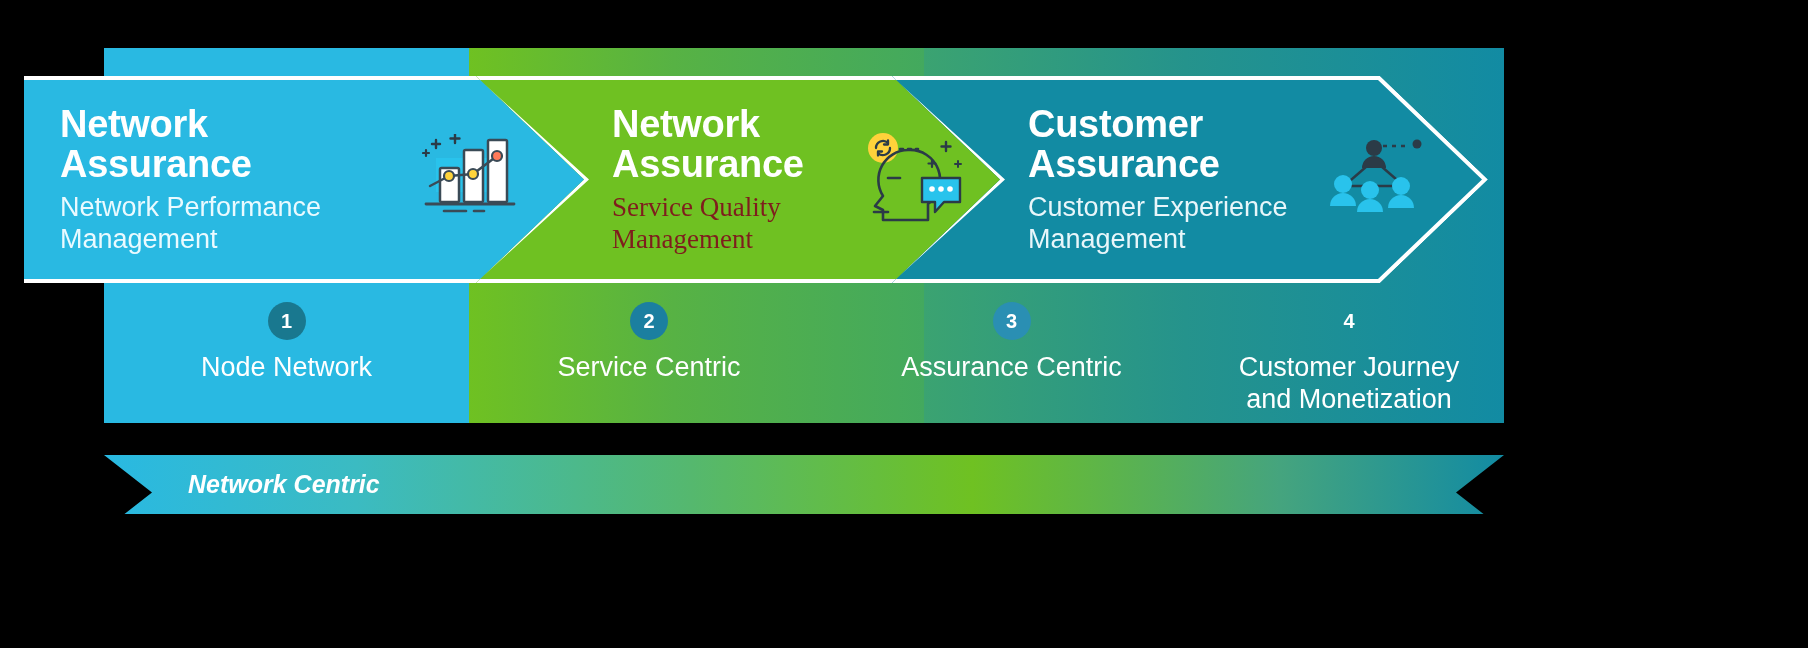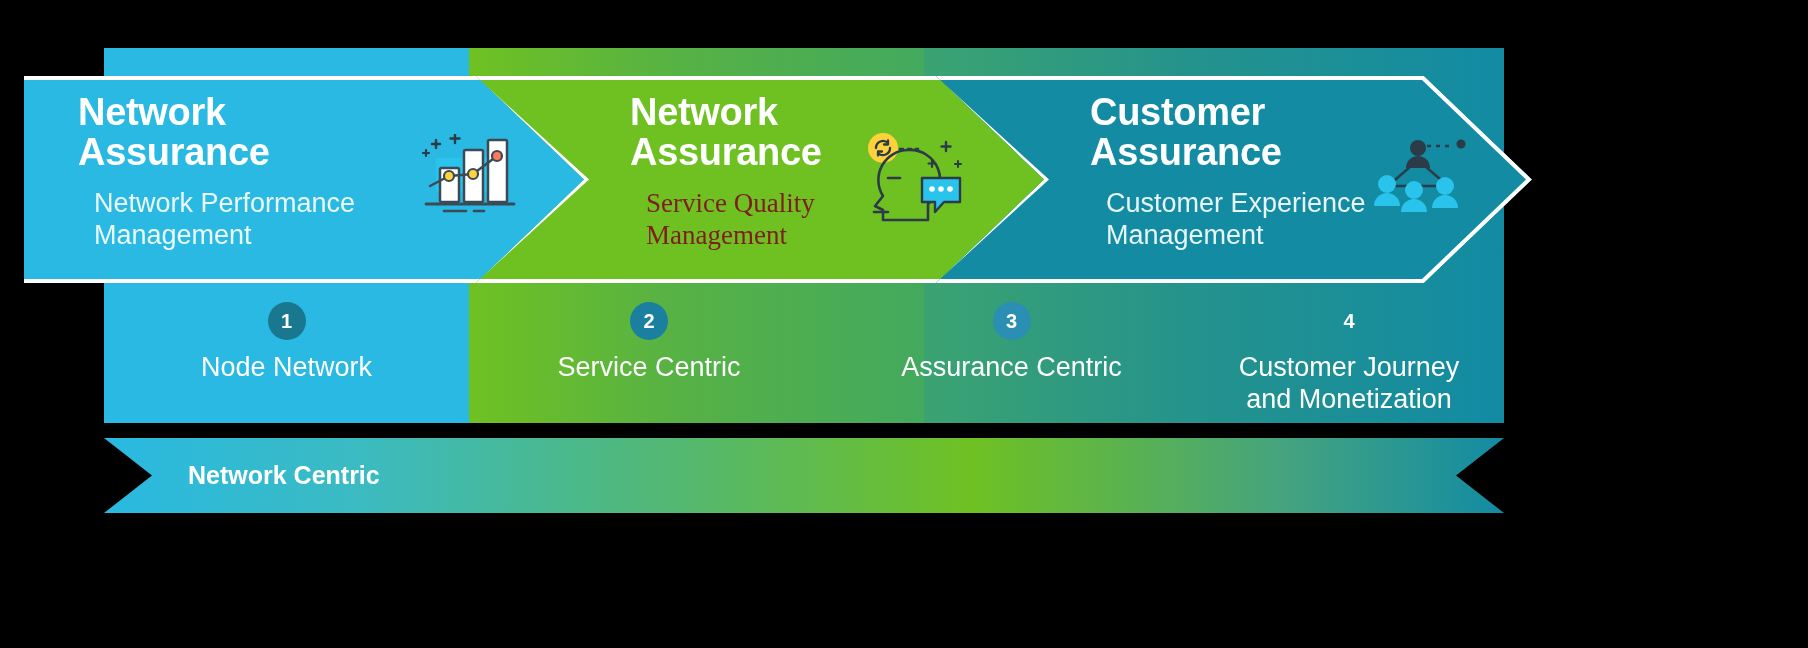--- a/index.html
+++ b/index.html
@@ -16,21 +16,20 @@
   .seg2{left:365px;width:455px;background:linear-gradient(90deg,#6fc122 0%,#57b244 45%,#43a95e 100%);}
   .seg3{left:820px;width:580px;background:linear-gradient(90deg,#3ba371 0%,#25938c 45%,#128ba3 100%);}
 
   
   .chevrons{position:absolute;left:24px;top:76px;width:1480px;height:207px;}
 
   .chev{
     position:absolute;top:0;height:207px;
     display:flex;align-items:flex-start;
     box-sizing:border-box;
-    padding-left:18px;
   }
   .chev .inner{
     position:relative;width:100%;height:100%;
     display:flex;align-items:center;
     padding-left:36px;padding-right:10px;
     box-sizing:border-box;
   }
 
   
   .chev1{
@@ -50,39 +49,39 @@
     background:#6fc122;
     clip-path:polygon(0 0,472px 0,580px 103.5px,472px 207px,0 207px,108px 103.5px);
   }
   .chev2::after{
     content:"";position:absolute;inset:0;background:#ffffff;
     clip-path:polygon(0 0,472px 0,580px 103.5px,472px 207px,0 207px,108px 103.5px,
                       113px 103.5px,4px 203px,470px 203px,574px 103.5px,470px 4px,4px 4px,113px 103.5px,108px 103.5px);
   }
   
   .chev3{
-    left:912px;width:596px;
+    left:868px;width:596px;
     background:#128ba3;
     clip-path:polygon(0 0,488px 0,596px 103.5px,488px 207px,0 207px,108px 103.5px);
   }
   .chev3::after{
     content:"";position:absolute;inset:0;background:#ffffff;
     clip-path:polygon(0 0,488px 0,596px 103.5px,488px 207px,0 207px,108px 103.5px,
                       113px 103.5px,4px 203px,486px 203px,590px 103.5px,486px 4px,4px 4px,113px 103.5px,108px 103.5px);
   }
   .chev2 .inner,.chev3 .inner{padding-left:136px;}
 
   .ctext{position:relative;z-index:2;}
   .ctitle{
     color:#fff;font-size:38px;font-weight:700;line-height:1.06;letter-spacing:-0.3px;
     white-space:pre-line;margin:0 0 8px 0;
   }
   .csub{
     color:#eafaff;font-size:27px;font-weight:400;line-height:1.16;
-    white-space:pre-line;margin:16px;
+    white-space:pre-line;margin:0;
   }
   .chev2 .csub{color:#7f1d1d;font-family:Liberation Serif, serif;}
   .chev3 .csub{color:#e8f6fa;}
 
   .cicon{position:absolute;z-index:3;}
   .icon1{left:398px;top:58px;}
   .icon2{left:390px;top:52px;}
   .icon3{left:430px;top:58px;}
 
   
@@ -102,24 +101,24 @@
   .b2{background:#1b7fa0;}
   .b3{background:#2a8fb3;}
   .b4{background:transparent;}
   .scap{
     margin-top:12px;color:#ffffff;font-size:27px;font-weight:400;line-height:1.18;
     text-align:center;white-space:pre-line;
   }
 
   
   .ribbon{
-    position:absolute;left:104px;top:438px;width:1400px;height:75px;
+    position:absolute;left:104px;top:455px;width:1400px;height:59px;
     background:linear-gradient(90deg,#29b9e2 0%,#3bbbc2 18%,#55b86e 42%,#6fc122 62%,#45a47e 84%,#128ba3 100%);
     clip-path:polygon(0 0,1400px 0,1400px 0,1352px 37.5px,1400px 75px,0 75px,48px 37.5px);
-    display:flex;align-items:center;
+    display:flex;align-items:center;font-style:italic;
   }
   .rtext{
     position:absolute;color:#ffffff;font-size:25px;font-weight:700;
   }
   .rleft{left:84px;}
   .rright{right:136px;}
 </style>
 </head>
 <body>
 

